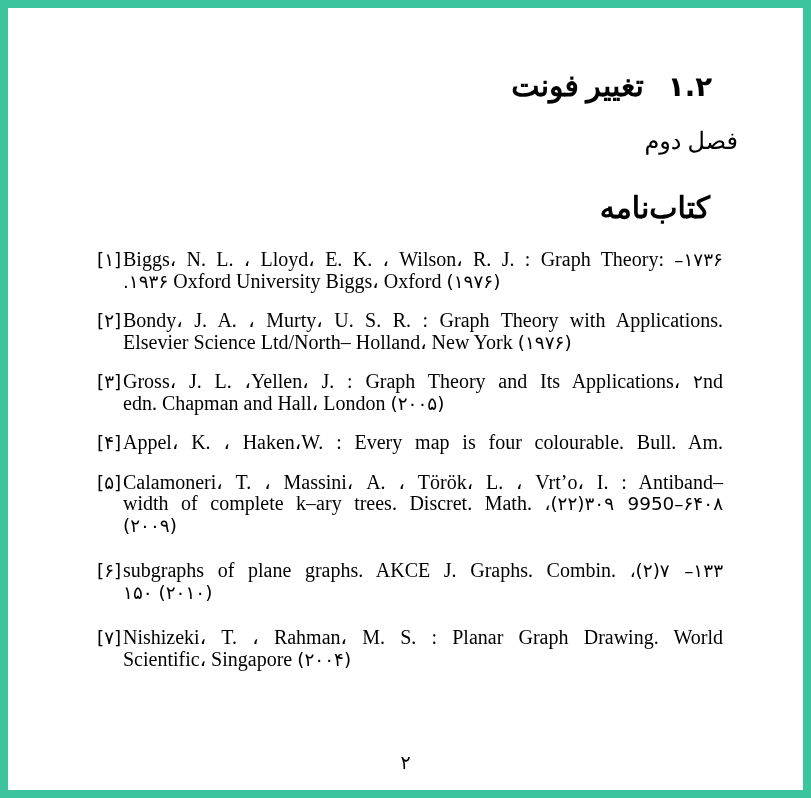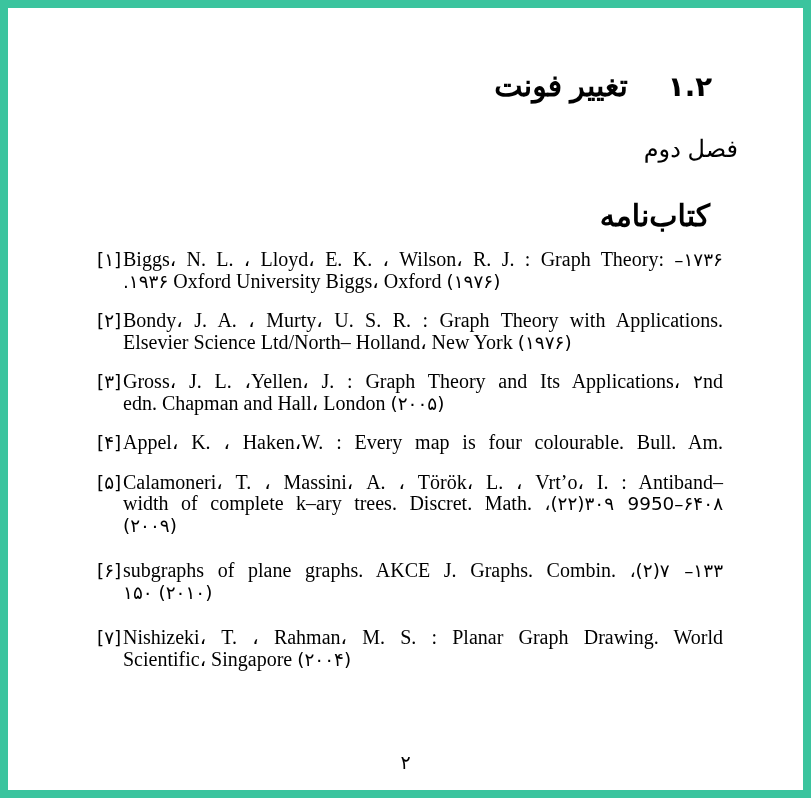--- a/index.html
+++ b/index.html
@@ -11,28 +11,28 @@
     color: #000;
   }
   .page {
     position: absolute; inset: 0;
     background: #ffffff;
     border: 8px solid #3bc49e;
     box-sizing: border-box;
   }
   
   .en  { font-family: "Liberation Serif", serif; direction: ltr; unicode-bidi: isolate; margin-top: 9px; }
-  .fa  { font-family: Liberation Sans, sans-serif; direction: rtl; unicode-bidi: isolate; margin-top: 8px; }
+  .fa  { font-family: Liberation Serif, serif; direction: rtl; unicode-bidi: isolate; }
   .num { font-family: "DejaVu Sans", sans-serif; direction: ltr; unicode-bidi: isolate-override; font-size: 0.92em; }
 
   .section-heading {
     position: absolute; top: 60px; right: 91px;
     font-size: 30px; font-weight: bold; white-space: nowrap;
   }
-  .section-heading .sec-num { margin-left: 40px; }
+  .section-heading .sec-num { margin-left: 24px; }
 
   .chapter-label {
     position: absolute; top: 119px; right: 65px;
     font-size: 24px; white-space: nowrap;
   }
   .bib-title {
     position: absolute; top: 182px; right: 93px;
     font-size: 30px; font-weight: bold; white-space: nowrap; text-align: right;
   }
   .bib {

